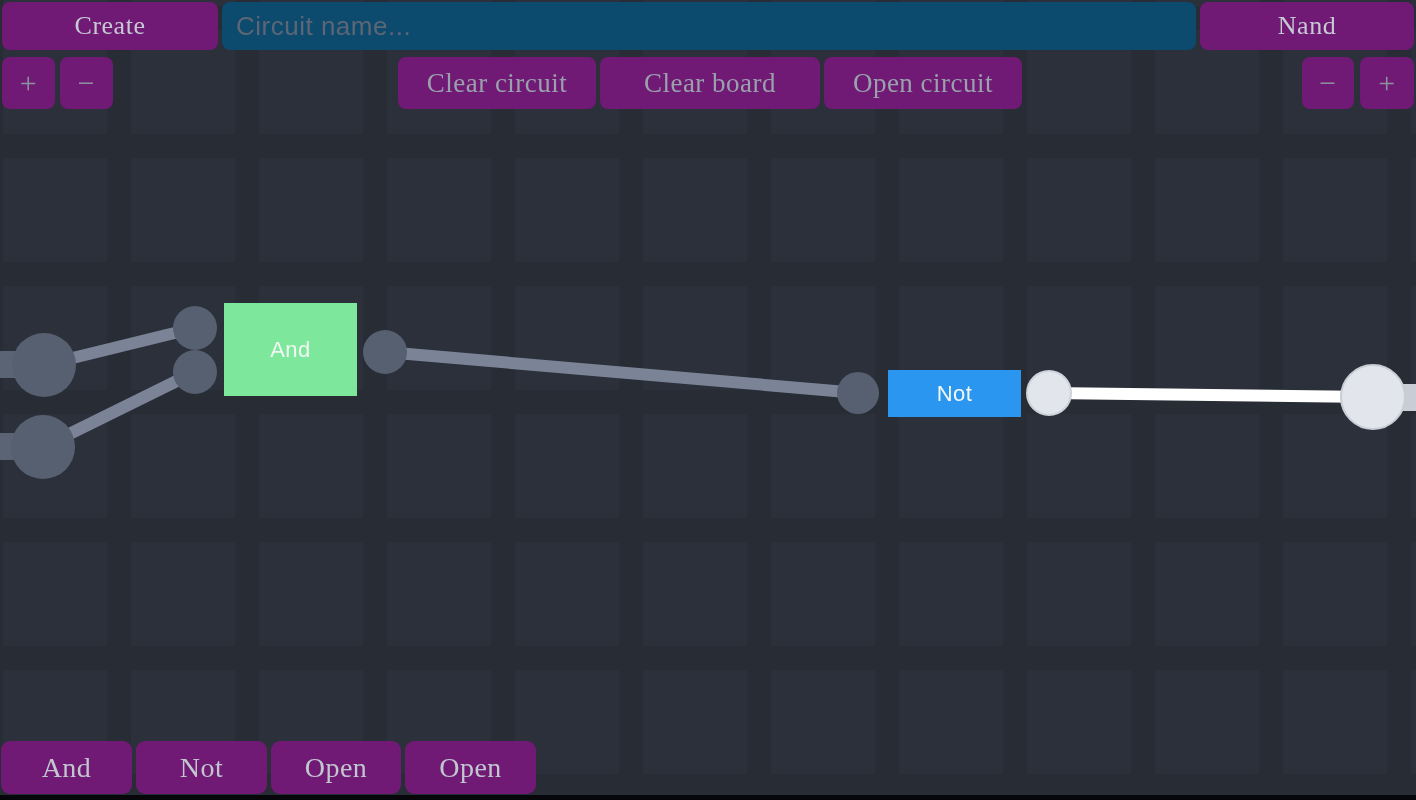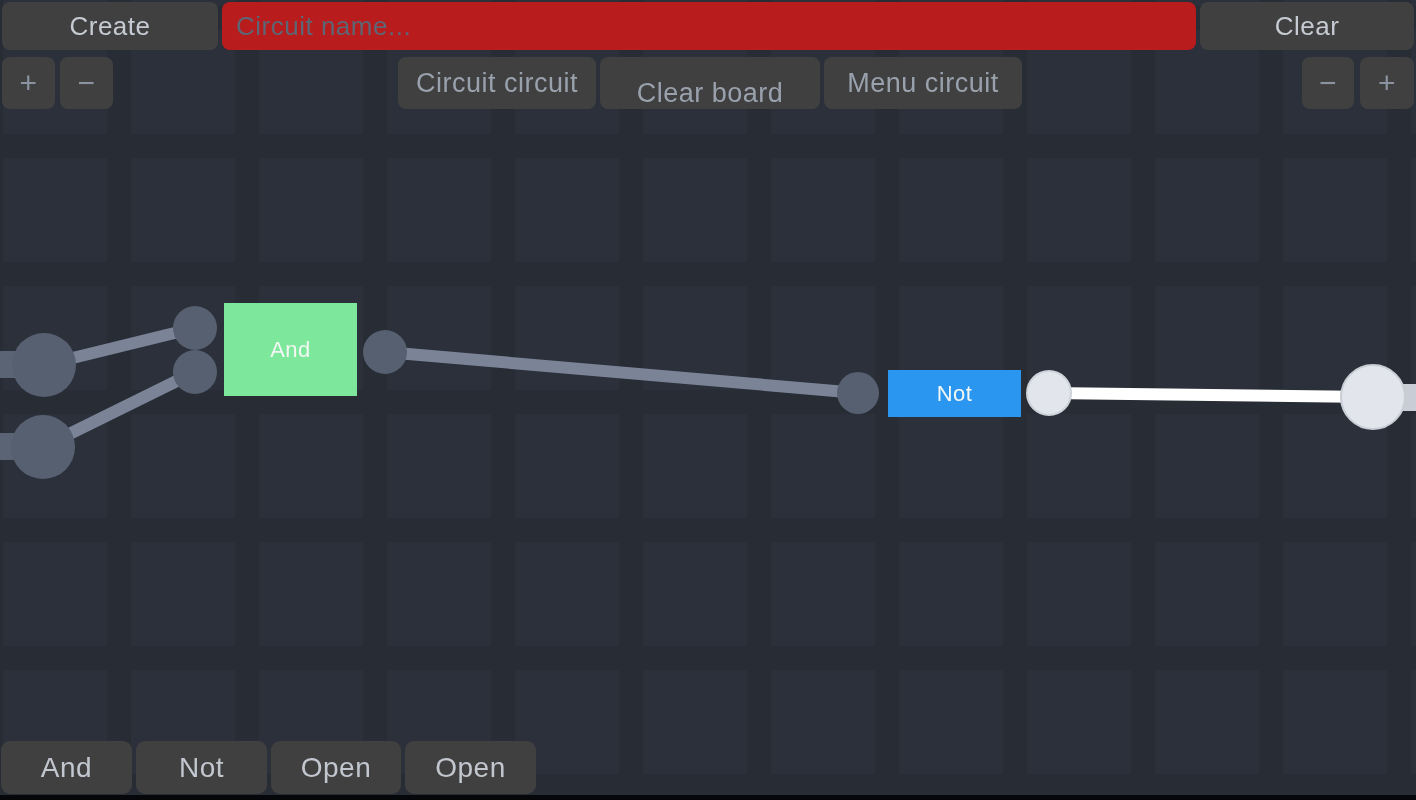--- a/index.html
+++ b/index.html
@@ -22,34 +22,35 @@
   }
   svg.wire-layer { position:absolute; inset:0; }
   .gate {
     position:absolute;
     display:flex; align-items:center; justify-content:center;
     font-size:22px; letter-spacing:0.5px; color:#f2f7f4;
   }
   
   .btn {
     position:absolute;
-    background:#404040;
+    background:#701a75;
     border-radius:8px;
     display:flex; align-items:center; justify-content:center;
     color:#99a1ad;
     font-size:27px; letter-spacing:0.5px;
     user-select:none;
+    font-family:Liberation Serif, serif;
   }
   .row1 { top:2px; height:48px; font-size:26px; color:#c6cad2; }
   .row2 { top:57px; height:52px; }
   .zoom-btn { font-size:30px; color:#8b93a0; }
   .palette-btn { top:741px; height:53px; font-size:28px; color:#c2c7cf; border-radius:9px; }
   input.name-input {
     position:absolute; top:2px; left:222px; width:974px; height:48px;
-    background:#b91c1c; border:none; outline:none; border-radius:8px;
+    background:#0c4a6e; border:none; outline:none; border-radius:8px;
     padding:0 14px; font-family:"Liberation Sans", sans-serif;
     font-size:26px; letter-spacing:0.5px; color:#c6cad2;
   }
   input.name-input::placeholder { color:#5d6675; opacity:1; }
   .bottom-edge { position:absolute; left:0; top:795px; width:1416px; height:5px; background:#06070a; }
 </style>
 </head>
 <body>
 
 <div class="canvas">
@@ -80,38 +81,38 @@
     </div>
 </div>
 
 <div class="btn row1" style="left:2px; width:216px;">
   <span>Create</span>
 </div>
 
 <input class="name-input" type="text" placeholder="Circuit name..." style="">
 
 <div class="btn row1" style="left:1200px; width:214px;">
-  <span>Clear</span>
+  <span>Nand</span>
 </div>
 
 <div class="btn row2 zoom-btn" style="left:2px; width:53px;">
   <span>+</span>
 </div>
 <div class="btn row2 zoom-btn" style="left:60px; width:53px;">
   <span>−</span>
 </div>
 
 <div class="btn row2" style="left:398px; width:198px;">
-  <span>Circuit circuit</span>
+  <span>Clear circuit</span>
 </div>
-<div class="btn row2" style="left:600px; width:220px;align-items:flex-end;">
+<div class="btn row2" style="left:600px; width:220px;">
   <span>Clear board</span>
 </div>
 <div class="btn row2" style="left:824px; width:198px;">
-  <span>Menu circuit</span>
+  <span>Open circuit</span>
 </div>
 
 <div class="btn row2 zoom-btn" style="left:1302px; width:52px;">
   <span>−</span>
 </div>
 <div class="btn row2 zoom-btn" style="left:1360px; width:54px;">
   <span>+</span>
 </div>
 
 <div class="btn palette-btn" style="left:1px; width:131px;">

